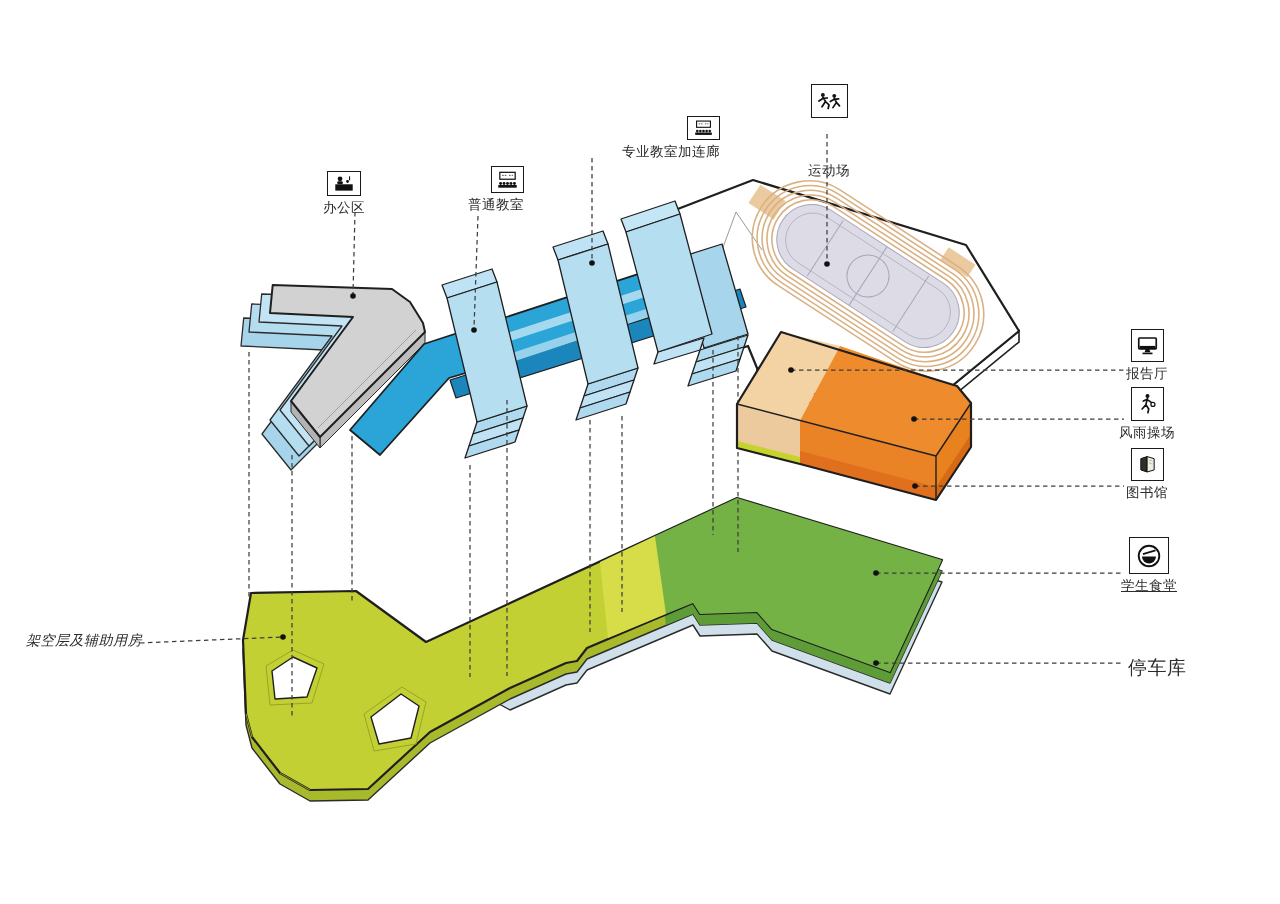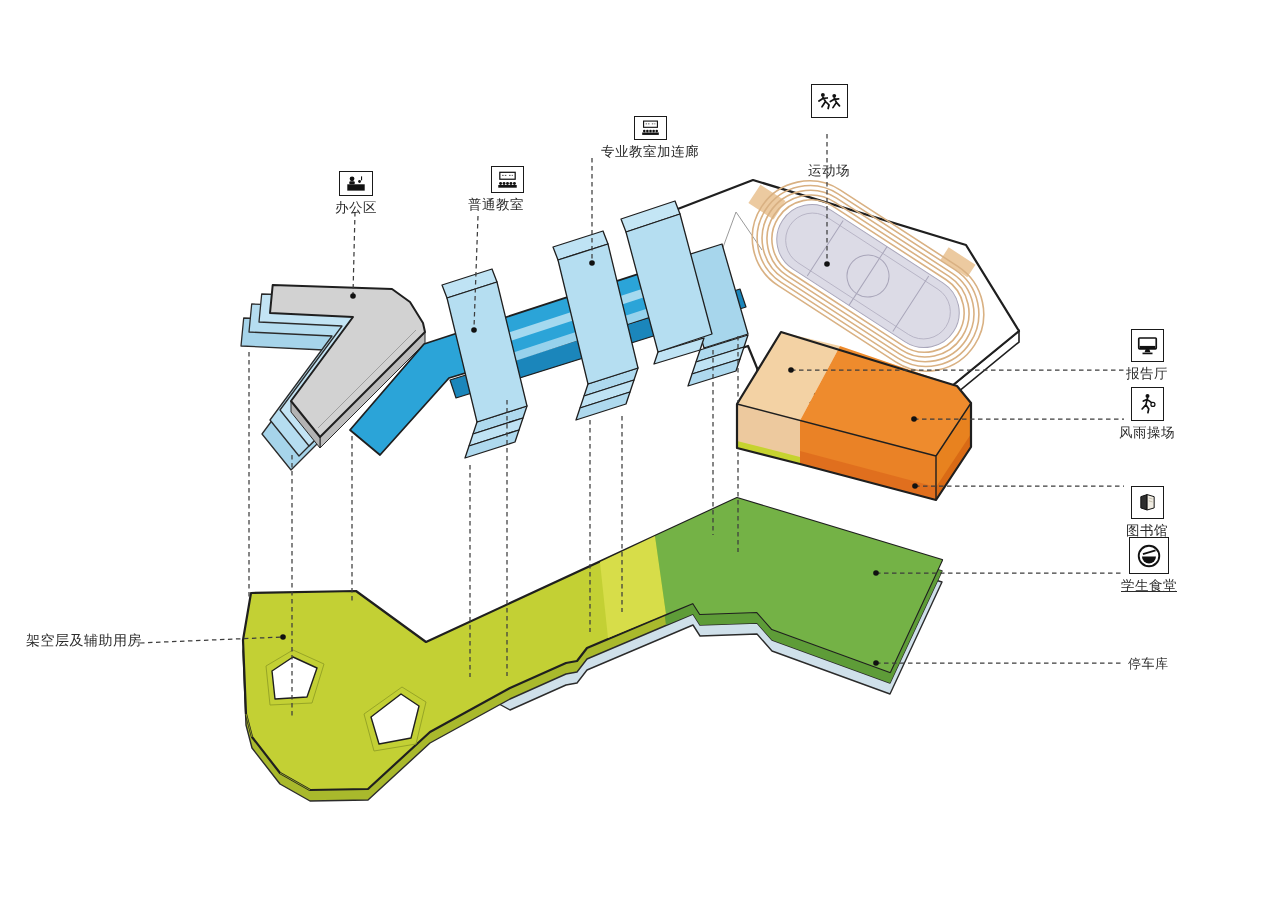--- a/index.html
+++ b/index.html
@@ -1,23 +1,23 @@
 <!DOCTYPE html>
 <html><head>
 <meta charset="utf-8">
 <style>
   html,body{margin:0;padding:0;background:#fff;}
   #canvas{position:relative;width:1280px;height:904px;background:#fff;overflow:hidden;
           font-family:"DejaVu Sans","Liberation Sans",sans-serif;}
   #scene{position:absolute;left:0;top:0;}
   .callout{position:absolute;display:flex;flex-direction:column;align-items:center;gap:3px;
            color:#2b2b2b;font-size:13.5px;letter-spacing:.5px;white-space:nowrap;z-index:3;}
-  .callout.left-align{align-items:center;}
+  .callout.left-align{align-items:flex-end;}
   .icon-box{background:#fff;border:1.6px solid #1a1a1a;display:flex;align-items:center;justify-content:center;}
-  .plain-label{position:absolute;color:#2b2b2b;font-size:13px;letter-spacing:.5px;white-space:nowrap;z-index:3;}
+  .plain-label{position:absolute;color:#2b2b2b;font-size:19px;letter-spacing:.5px;white-space:nowrap;z-index:3;}
   .icon-box svg{display:block;}
 </style>
 </head>
 <body>
 
 <div id="canvas">
 
 <svg id="scene" width="1280" height="904" viewBox="0 0 1280 904">
 
   <g>
@@ -144,21 +144,21 @@
     <circle cx="827" cy="264" r="2.8"></circle>
     <circle cx="791" cy="370" r="2.8"></circle>
     <circle cx="914" cy="419" r="2.8"></circle>
     <circle cx="915" cy="486" r="2.8"></circle>
     <circle cx="876" cy="573" r="2.8"></circle>
     <circle cx="876" cy="663" r="2.8"></circle>
     <circle cx="283" cy="637" r="2.8"></circle>
   </g>
 </svg>
 
-  <div class="callout" style="left:312px;top:171px;width:88px;">
+  <div class="callout" style="left:300px;top:171px;width:88px;">
     <span class="icon-box" style="width:32px;height:23px;">
       <svg width="26" height="19" viewBox="0 0 30 24">
         <circle cx="10" cy="6" r="3" fill="#111"></circle>
         <rect x="6.5" y="9" width="7" height="4" rx="1.5" fill="#111"></rect>
         <circle cx="19.5" cy="9.5" r="1.8" fill="#111"></circle>
         <path d="M22,3 L22,8" stroke="#111" stroke-width="1.4"></path>
         <rect x="4" y="13" width="22" height="8" fill="#111"></rect>
       </svg>
     </span>
     <span>办公区</span>
@@ -228,21 +228,21 @@
         <circle cx="15" cy="5.5" r="2.4" fill="#111"></circle>
         <g stroke="#111" stroke-width="2" stroke-linecap="round" fill="none">
           <path d="M15,8 L13,16 M13,16 L8.5,21 M13,16 L16.5,21 L15.5,25.5 M14.5,9.5 L19.5,13 M14.8,9.2 L10,11.5"></path>
         </g>
         <circle cx="21.5" cy="15.5" r="2.4" fill="none" stroke="#111" stroke-width="1.5"></circle>
       </svg>
     </span>
     <span>风雨操场</span>
   </div>
 
-  <div class="callout" style="left:1116px;top:448px;width:62px;margin-top:38px;">
+  <div class="callout" style="left:1116px;top:448px;width:62px;">
     <span class="icon-box" style="width:31px;height:31px;">
       <svg width="25" height="25" viewBox="0 0 30 30">
         <polygon points="7,8 14.5,5.5 14.5,24 7,21.5" fill="#2e2e2e" stroke="#111" stroke-width="1.2"></polygon>
         <polygon points="14.5,5.5 23,8 23,21.5 14.5,24" fill="#f0ece2" stroke="#111" stroke-width="1.2"></polygon>
         <path d="M16.5,9.5 L21,10.8 M16.5,13 L21,14.3" stroke="#bbb4a4" stroke-width="1"></path>
       </svg>
     </span>
     <span>图书馆</span>
   </div>
 
@@ -254,17 +254,17 @@
         <path d="M8.5,13 L22,9" stroke="#111" stroke-width="1.8"></path>
       </svg>
     </span>
     <span>学生食堂</span>
   </div>
 
   <div class="plain-label" style="left:1128px;top:655px;">
     <span>停车库</span>
   </div>
 
-  <div class="plain-label" style="left:26px;top:632px;font-size:14px;">
+  <div class="plain-label" style="left:26px;top:632px;font-size:14px;font-style:italic;">
     <span>架空层及辅助用房</span>
   </div>
 
 </div>
 
 </body></html>

